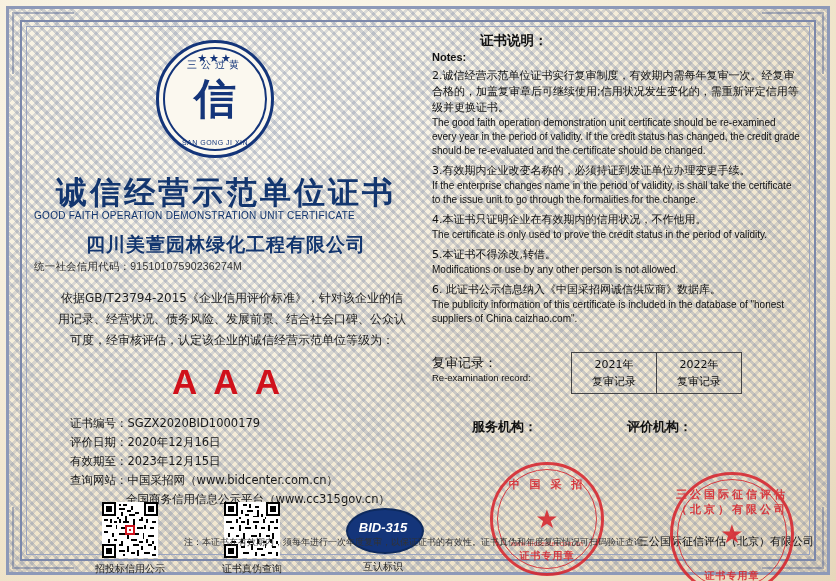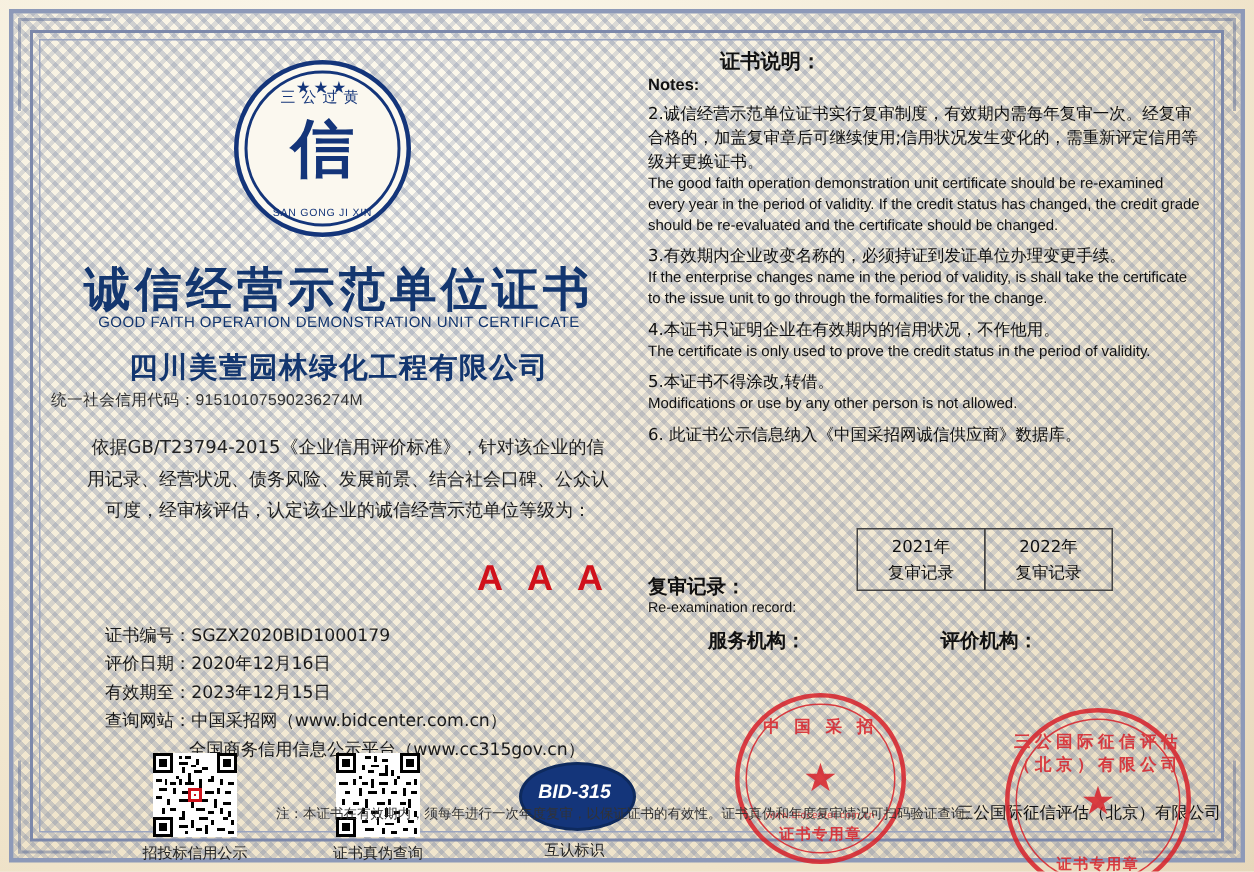--- a/index.html
+++ b/index.html
@@ -76,43 +76,42 @@
     position:absolute;left:0;right:0;bottom:12px;text-align:center;
     color:#14357a;font-size:7px;letter-spacing:.5px;
   }
 
   .title-cn{
     position:absolute;left:0;right:0;top:140px;text-align:center;
     font-size:31px;font-weight:bold;color:#13366f;letter-spacing:3px;
     font-family:"DejaVu Sans", sans-serif;
   }
   .title-en{
-    position:absolute;left:0;right:0;top:178px;text-align:center;
+    position:absolute;left:0;right:0;top:178px;text-align:left;
     font-size:10px;color:#13366f;letter-spacing:.3px;
   }
   .company{
     position:absolute;left:0;right:0;top:200px;text-align:center;
     font-size:19px;font-weight:bold;color:#13366f;letter-spacing:1px;
     font-family:"DejaVu Sans", sans-serif;
   }
   .uscc{
     position:absolute;left:0;right:0;top:228px;text-align:left;
     font-size:10.5px;color:#333;letter-spacing:.2px;
   }
   .paragraph{
     position:absolute;left:24px;right:12px;top:256px;
     font-size:12px;line-height:21px;color:#222;
     font-family:"DejaVu Sans", sans-serif;
     text-align:center;
   }
   .grade{
-    position:absolute;left:0;right:0;top:330px;text-align:right;
-    font-size:24px;font-weight:bold;color:#d0111b;letter-spacing:16px;
+    position:absolute;left:0;right:0;top:330px;text-align:center;
+    font-size:35px;font-weight:bold;color:#d0111b;letter-spacing:16px;
     text-indent:16px;
-    margin-top:10px;
   }
   .fields{
     position:absolute;left:36px;top:382px;font-size:11.5px;color:#1a1a1a;
     line-height:19px;font-family:"DejaVu Sans", sans-serif;
   }
   .fields .row{white-space:nowrap;}
   .fields .v{color:#1a1a1a;}
   .fields .row.center{padding-left:56px;}
 
   
@@ -142,21 +141,21 @@
 
   
   .right{position:absolute;left:398px;top:0;right:0;height:100%;}
   .notes-title{font-size:13.5px;font-weight:bold;color:#111;font-family:"DejaVu Sans", sans-serif;padding-left:48px;}
   .notes-title-en{font-size:11px;font-weight:bold;color:#111;margin-top:1px;}
   .note{margin-top:5px;}
   .note .cn{font-size:11px;color:#111;line-height:16px;font-family:"DejaVu Sans", sans-serif;}
   .note .en{font-size:10px;color:#111;line-height:14px;}
 
   .review{position:absolute;left:0;top:322px;width:100%;}
-  .review-title{font-size:13px;font-weight:bold;color:#111;font-family:"DejaVu Sans", sans-serif;margin-top:28px;}
+  .review-title{font-size:13px;font-weight:normal;color:#111;font-family:"DejaVu Sans", sans-serif;}
   .review-title-en{font-size:9.5px;color:#111;}
   .review-table{
     position:absolute;left:140px;top:-2px;display:flex;
   }
   .review-cell{
     width:84px;height:40px;border:1px solid #444;margin-left:-1px;
     display:flex;flex-direction:column;align-items:center;justify-content:center;
     font-size:11px;color:#111;font-family:"DejaVu Sans", sans-serif;line-height:17px;
   }
   .orgs{position:absolute;left:0;top:386px;width:100%;}
@@ -429,20 +428,21 @@
       <div class="note">
         <div class="cn">4.本证书只证明企业在有效期内的信用状况，不作他用。</div>
         <div class="en">The certificate is only used to prove the credit status in the period of validity.</div>
       </div>
       <div class="note">
         <div class="cn">5.本证书不得涂改,转借。</div>
         <div class="en">Modifications or use by any other person is not allowed.</div>
       </div>
       <div class="note">
         <div class="cn">6. 此证书公示信息纳入《中国采招网诚信供应商》数据库。</div>
+        <div class="en">The publicity information of this certificate is included in the database of "honest suppliers of China caizhao.com".</div>
       </div>
 
       <div class="review">
         <div class="review-title">复审记录：</div>
         <div class="review-title-en">Re-examination record:</div>
         <div class="review-table">
           <div class="review-cell">
             <span>2021年</span>
             <span>复审记录</span>
           </div>

